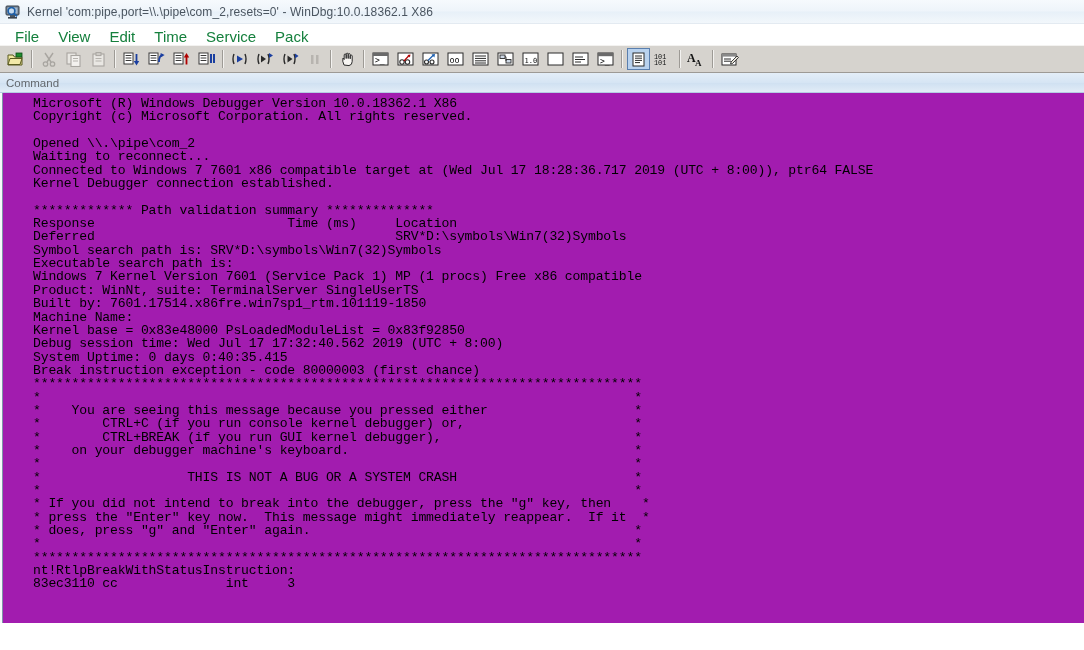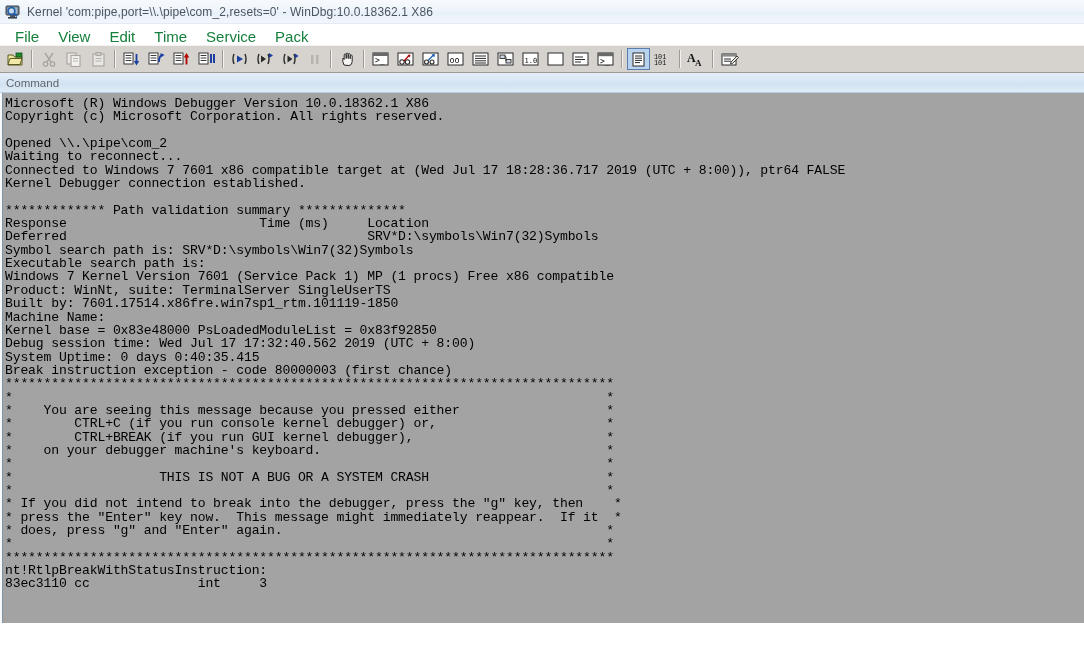--- a/index.html
+++ b/index.html
@@ -106,24 +106,25 @@
   }
   #cmd-header-label {
     font-size: 11.5px;
     color: #63686d;
   }
 
   
   #cmd-body {
     position: relative;
     height: 530px;
-    background: #a3a3a3;
+    background: #a21caf;
     box-sizing: border-box;
     padding-top: 4px;
     overflow: hidden;
+    padding-left: 28px;
   }
   #cmd-left-rule {
     position: absolute;
     left: 2px;
     top: 0;
     bottom: 0;
     width: 1px;
     background: #7f95a8;
   }
   #cmd-left-rule2 {

